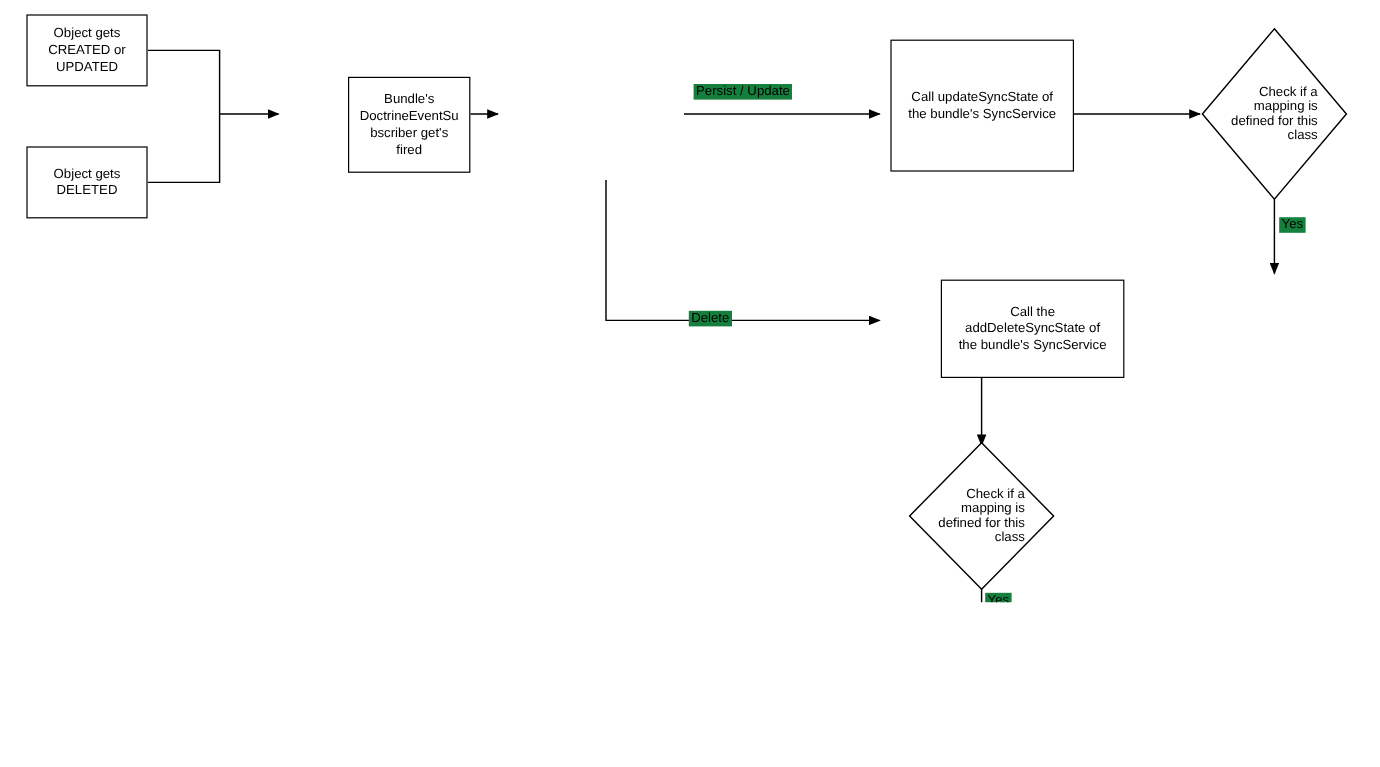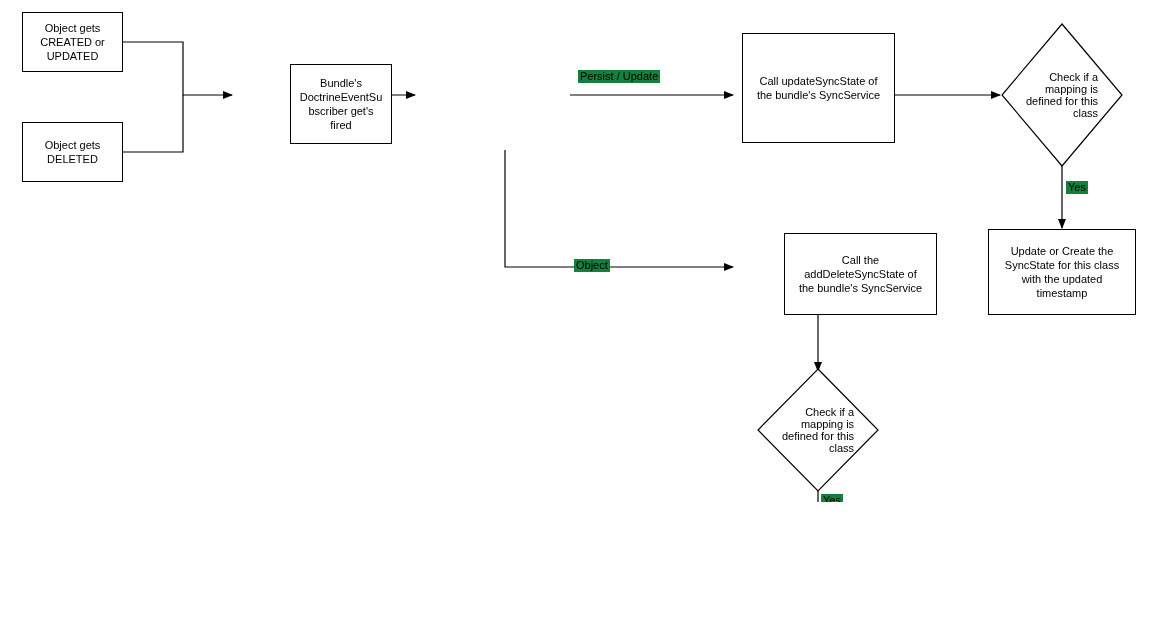--- a/index.html
+++ b/index.html
@@ -127,26 +127,20 @@
 DoctrineEventSu
 bscriber get's
 fired</span>
   </div>
 
   <div class="node box" style="left:742px; top:33px; width:153px; height:110px;">
     <span class="label">Call updateSyncState of
 the bundle's SyncService</span>
   </div>
 
-  <div class="node box" style="left:988px; top:229px; width:148px; height:86px;">
-    <span class="label">Update or Create the
-SyncState for this class
-with the updated
-timestamp</span>
-  </div>
 
   <div class="node box" style="left:784px; top:233px; width:153px; height:82px;justify-content:center;">
     <span class="label">Call the
 addDeleteSyncState of
 the bundle's SyncService</span>
   </div>
 
 
 
   <div class="diamond-wrap" style="left:1000px; top:22px; width:124px; height:146px;">
@@ -164,19 +158,19 @@
       <polygon points="62,2 122,63 62,124 2,63" fill="#ffffff" stroke="#000000" stroke-width="1.2"></polygon>
     </svg>
     <div class="label">Check if a
 mapping is
 defined for this
 class</div>
   </div>
 
   <div class="edge-label" style="left:578px; top:70px;">Persist / Update</div>
 
-  <div class="edge-label" style="left:574px; top:259px;">Object</div>
+  <div class="edge-label" style="left:574px; top:259px;">Delete</div>
 
   <div class="edge-label" style="left:1066px; top:181px;">Yes</div>
 
   <div class="edge-label" style="left:821px; top:494px;">Yes</div>
 
 </div>
 
 </body></html>

